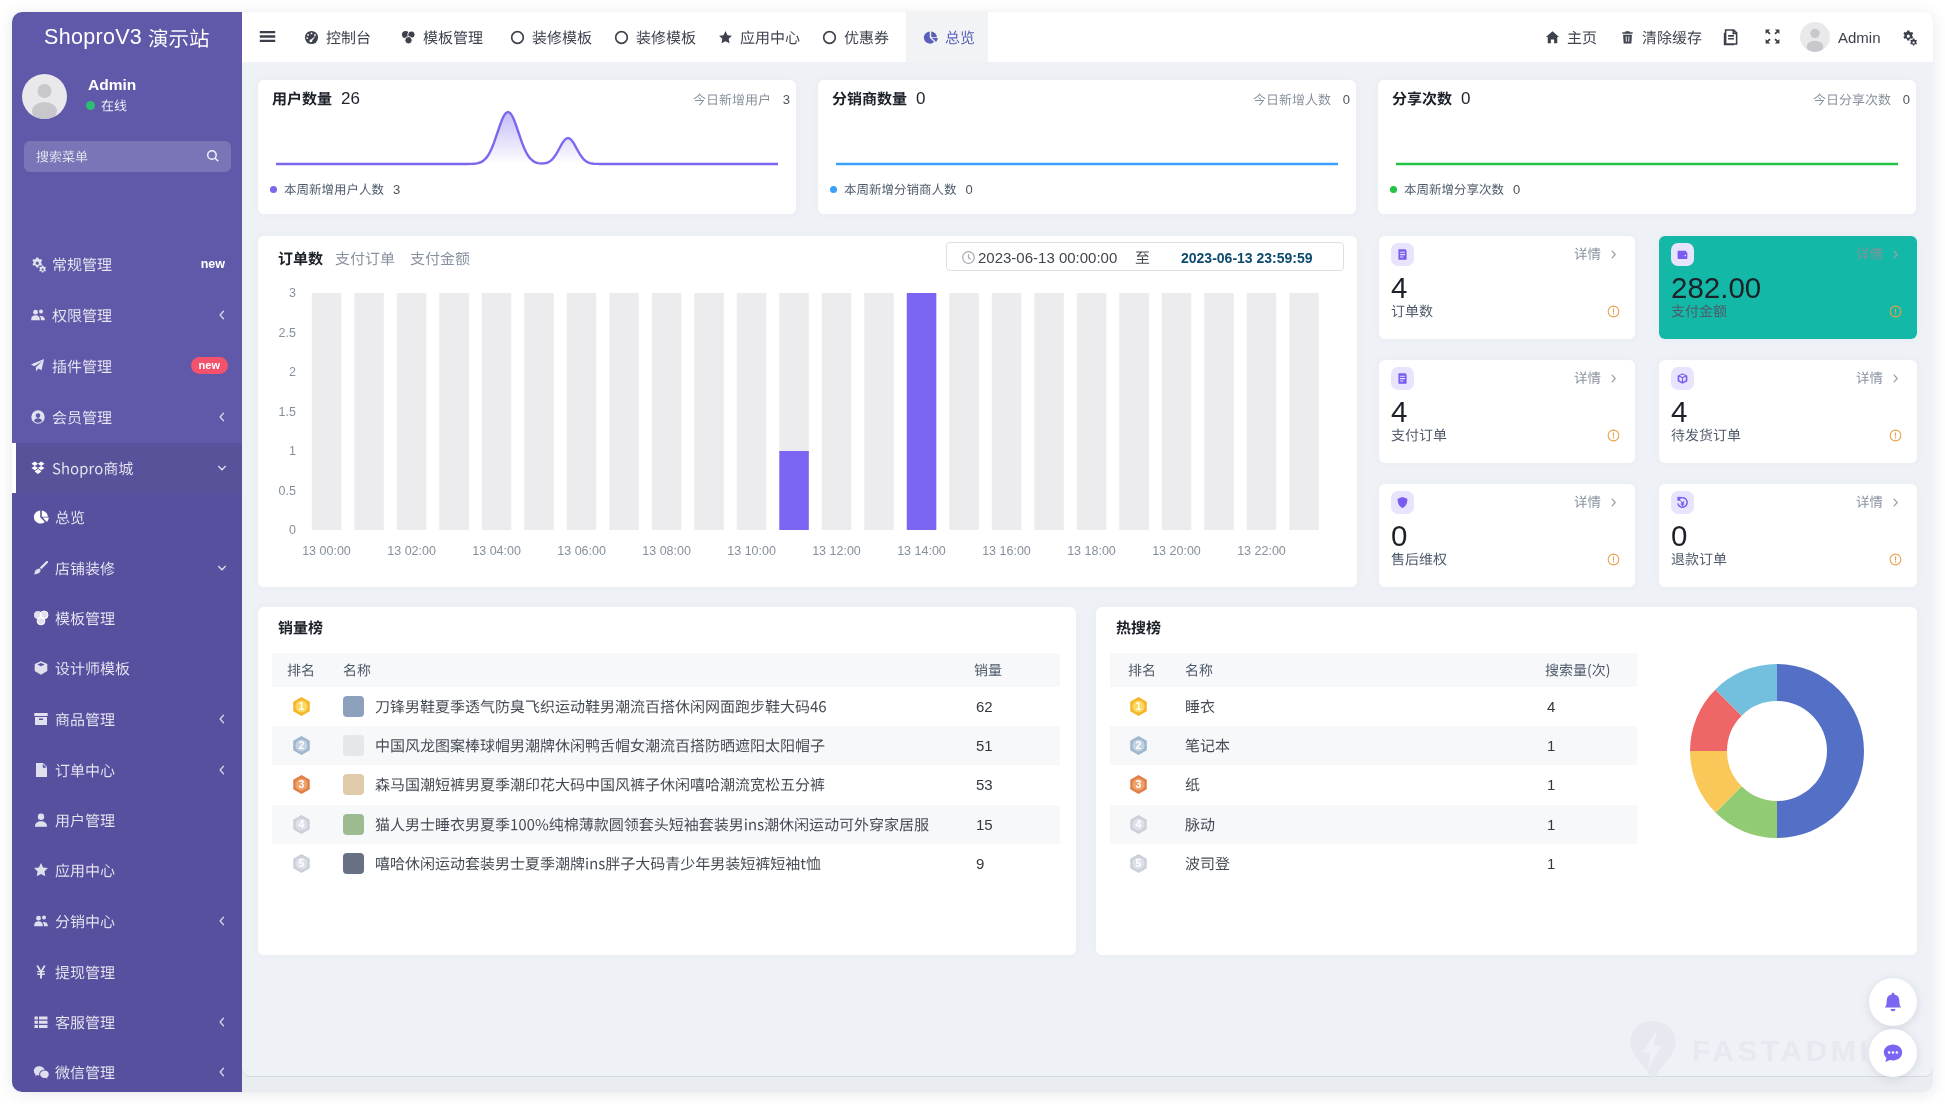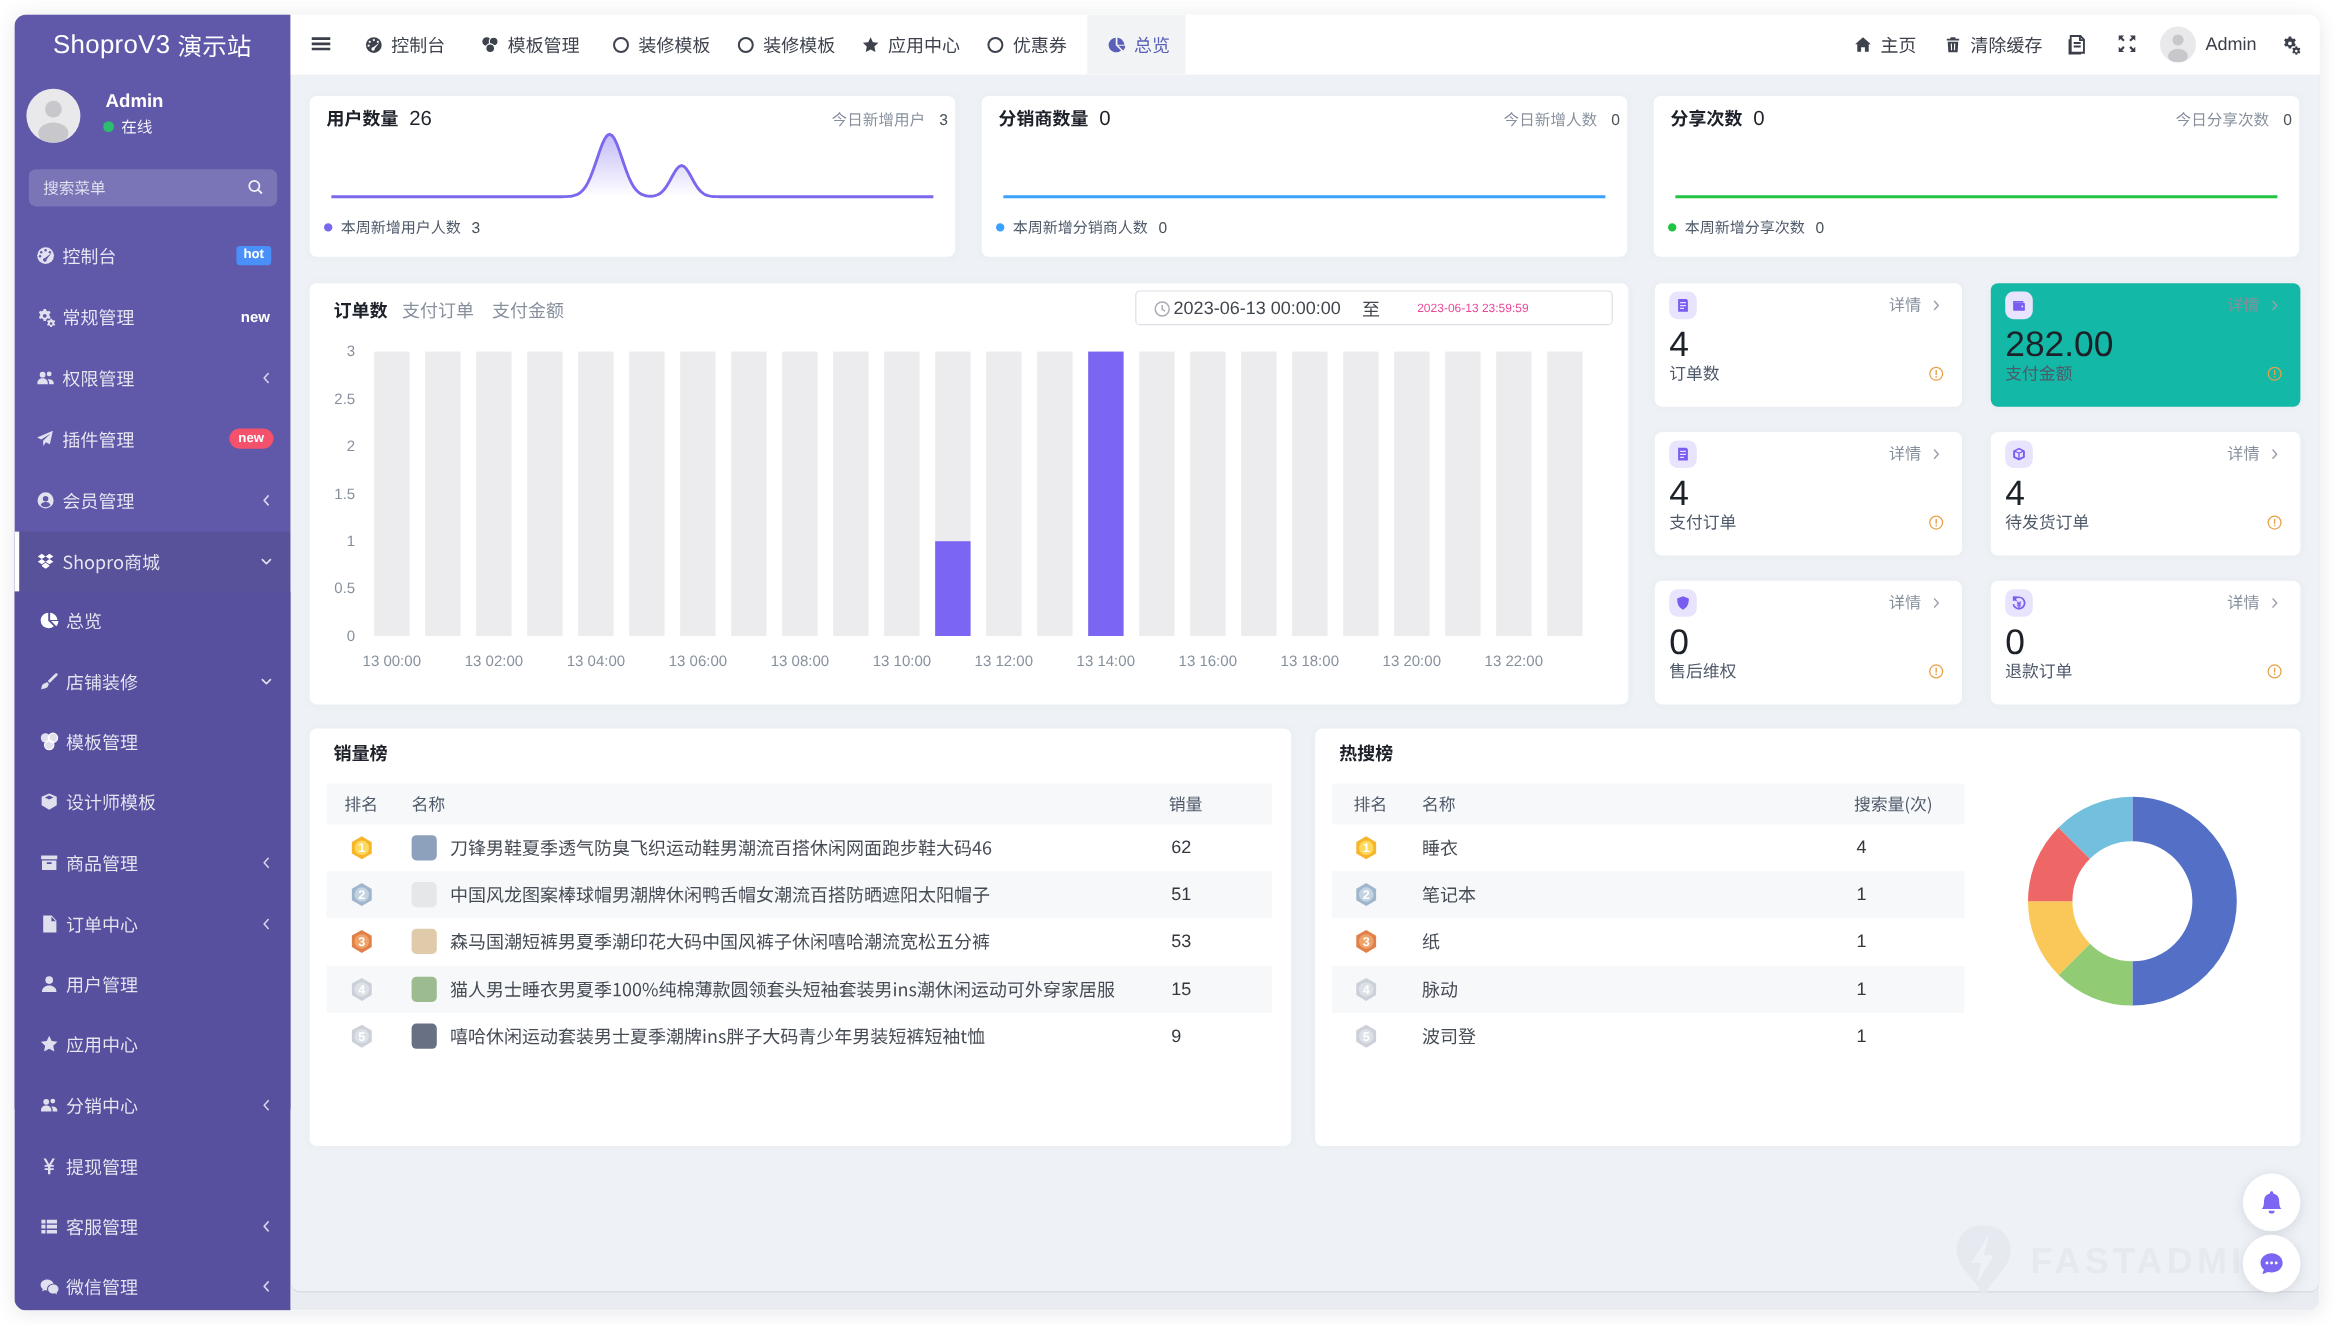--- a/index.html
+++ b/index.html
@@ -47,44 +47,20 @@
               <use href="#gr5355" x="3000"></use>
             </g>
           </svg>
         </div>
         <div style="position:absolute;right:11px;top:8px">
           <svg width="14" height="14" viewBox="0 0 16 16" style="display:block;">
             <path fill="none" stroke="rgba(255,255,255,0.9)" stroke-width="1.7" d="M10.5 10.5 14 14M6.8 2a4.8 4.8 0 1 1 0 9.7 4.8 4.8 0 0 1 0-9.7z"></path>
           </svg>
         </div>
       </div>
-      <div style="position:absolute;left:0;top:176px;width:230px;height:50px">
-        <div style="position:absolute;left:18px;top:17px">
-          <svg width="16" height="16" viewBox="0 0 16 16" style="display:block;">
-            <circle fill="rgba(255,255,255,0.82)" cx="8" cy="8" r="7"></circle>
-            <g fill="#6059a9">
-              <circle cx="8" cy="3.6" r="1"></circle>
-              <circle cx="4.4" cy="5.2" r="1"></circle>
-              <circle cx="11.6" cy="5.2" r="1"></circle>
-              <circle cx="3.4" cy="8.6" r="1"></circle>
-              <path d="M12.9 5.9 8.8 11.2a1.5 1.5 0 1 1-1.3-1.1z"></path>
-            </g>
-          </svg>
-        </div>
-        <div style="position:absolute;left:40px;top:0px;height:50px;display:flex;align-items:center;">
-          <svg class="zh" width="45.0" height="15" viewBox="0 -13.2 45.0 15">
-            <g fill="rgba(255,255,255,0.86)" transform="scale(0.015000)">
-              <use href="#gr63A7" x="0"></use>
-              <use href="#gr5236" x="1000"></use>
-              <use href="#gr53F0" x="2000"></use>
-            </g>
-          </svg>
-        </div>
-        <div style="position:absolute;right:16px;top:17px;background:#4a90fb;color:#fff;font-size:11px;font-weight:bold;border-radius:3px;padding:2px 6px 3px;line-height:1">hot</div>
-      </div>
       <div style="position:absolute;left:0;top:227px;width:230px;height:50px">
         <div style="position:absolute;left:18px;top:17px">
           <svg width="17" height="17" viewBox="0 0 17 17" style="display:block;">
             <path fill="rgba(255,255,255,0.82)" d="M6.3 1.4h2l.3 1.4a3.9 3.9 0 0 1 1.2.7l1.4-.5 1 1.7-1.1 1a4 4 0 0 1 0 1.4l1.1 1-1 1.7-1.4-.5a3.9 3.9 0 0 1-1.2.7l-.3 1.4h-2L6 10a3.9 3.9 0 0 1-1.2-.7l-1.4.5-1-1.7 1.1-1a4 4 0 0 1 0-1.4l-1.1-1 1-1.7 1.4.5A3.9 3.9 0 0 1 6 2.8zm1 4.2a1.6 1.6 0 1 0 0 3.2 1.6 1.6 0 0 0 0-3.2z"></path>
             <path fill="rgba(255,255,255,0.82)" d="M11.9 9.6h1.4l.2 1a2.7 2.7 0 0 1 .8.5l1-.4.7 1.2-.8.7a2.8 2.8 0 0 1 0 1l.8.7-.7 1.2-1-.4a2.7 2.7 0 0 1-.8.5l-.2 1h-1.4l-.2-1a2.7 2.7 0 0 1-.8-.5l-1 .4-.7-1.2.8-.7a2.8 2.8 0 0 1 0-1l-.8-.7.7-1.2 1 .4a2.7 2.7 0 0 1 .8-.5zm.7 2.9a1.1 1.1 0 1 0 0 2.2 1.1 1.1 0 0 0 0-2.2z"></path>
           </svg>
         </div>
         <div style="position:absolute;left:40px;top:0px;height:50px;display:flex;align-items:center;">
           <svg class="zh" width="60.0" height="15" viewBox="0 -13.2 60.0 15">
             <g fill="rgba(255,255,255,0.86)" transform="scale(0.015000)">
@@ -810,21 +786,21 @@
             <span style="font-size:15px;color:#41454c;font-weight:400;line-height:1;">2023-06-13 00:00:00</span>
           </div>
           <div style="position:absolute;left:188px;top:0px;height:29px;display:flex;align-items:center;">
             <svg class="zh" width="15.0" height="15" viewBox="0 -13.2 15.0 15">
               <g fill="#41454c" transform="scale(0.015000)">
                 <use href="#gr81F3" x="0"></use>
               </g>
             </svg>
           </div>
           <div style="position:absolute;left:234px;top:0px;height:29px;display:flex;align-items:center;">
-            <span style="font-size:10px;color:#ec4899;font-weight:400;line-height:1;">2023-06-13 23:59:59</span>
+            <span style="font-size:14px;color:#0c4a6e;font-weight:700;line-height:1;">2023-06-13 23:59:59</span>
           </div>
         </div>
         <div style="position:absolute;left:0;top:0">
           <svg width="1099" height="340" viewBox="0 0 1099 340" style="display:block">
             <rect x="53.8" y="57" width="29.5" height="237" fill="#ececee"></rect>
             <rect x="96.3" y="57" width="29.5" height="237" fill="#ececee"></rect>
             <rect x="138.8" y="57" width="29.5" height="237" fill="#ececee"></rect>
             <rect x="181.3" y="57" width="29.5" height="237" fill="#ececee"></rect>
             <rect x="223.8" y="57" width="29.5" height="237" fill="#ececee"></rect>
             <rect x="266.3" y="57" width="29.5" height="237" fill="#ececee"></rect>

